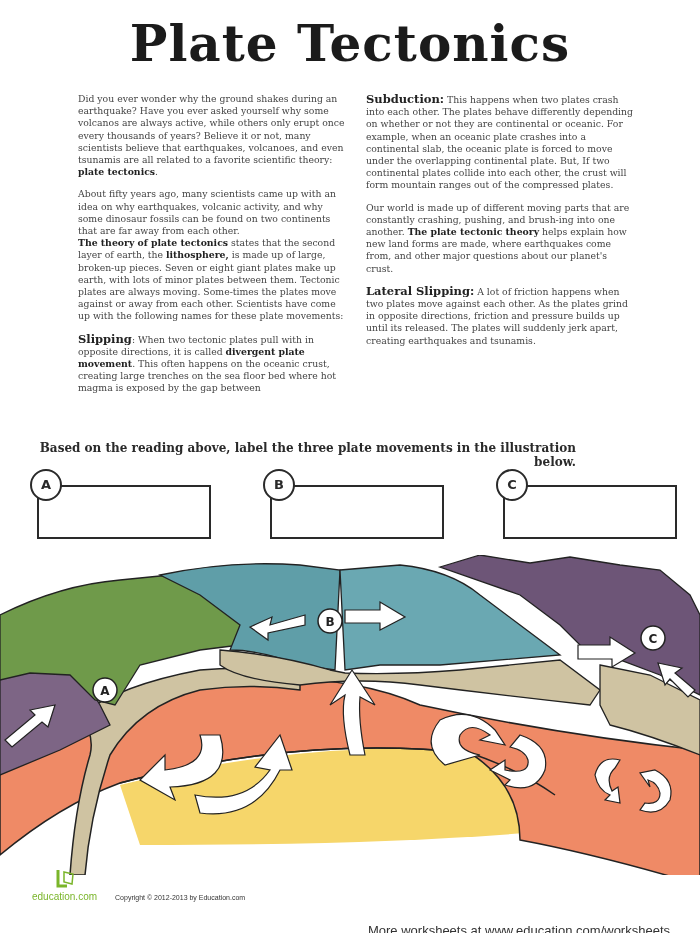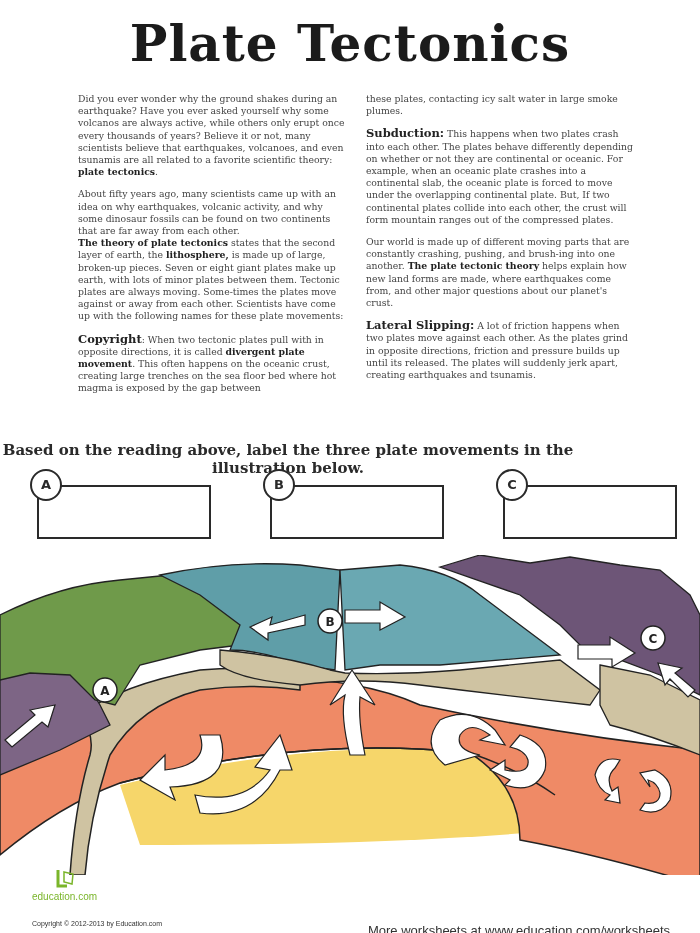--- a/index.html
+++ b/index.html
@@ -4,42 +4,41 @@
 <style>
   html, body { margin:0; padding:0; background:#ffffff; }
   body { width:700px; height:933px; position:relative; overflow:hidden; font-family:"DejaVu Serif", serif; color:#3a3a3a; }
   .title { position:absolute; left:0; top:14px; width:700px; text-align:center; font-family:"DejaVu Serif", serif; font-weight:bold; font-size:50px; color:#1b1b1b; letter-spacing:1px; }
   .col { position:absolute; top:93px; width:268px; font-family:"DejaVu Serif", serif; font-size:9.3px; line-height:12.2px; color:#444; }
   .col.left { left:78px; }
   .col.right { left:366px; }
   .col p { margin:0 0 10px 0; }
   .col b { color:#222; }
   .col .head { font-weight:bold; font-size:11.5px; color:#222;text-align:right; }
-  .instruction { position:absolute; left:0; top:441px; width:576px; text-align:center; font-family:"DejaVu Serif", serif; font-weight:bold; font-size:15px; color:#2a2a2a; }
+  .instruction { position:absolute; left:0; top:441px; width:576px; text-align:right; font-family:"DejaVu Serif", serif; font-weight:bold; font-size:12px; color:#2a2a2a; }
   .answer { position:absolute; top:485px; width:170px; height:50px; border:2px solid #2a2a2a; background:#fff; }
   .answer .circle { position:absolute; left:-9px; top:-18px; width:28px; height:28px; border-radius:50%; border:2px solid #2a2a2a; background:#fff; text-align:center; line-height:28px; font-weight:bold; font-size:13px; font-family:"DejaVu Sans", sans-serif; color:#2a2a2a; }
   .illus { position:absolute; left:0; top:555px; width:700px; height:320px; }
-  .footer-left { position:absolute; left:32px; top:891px; font-family:"Liberation Sans", sans-serif; font-size:7px; color:#333; display:flex; align-items:baseline; gap:18px;flex-direction:column; }
+  .footer-left { position:absolute; left:32px; top:891px; font-family:"Liberation Sans", sans-serif; font-size:7px; color:#333; display:flex; align-items:baseline; gap:18px; }
   .logo { font-family:"Liberation Sans", sans-serif; font-size:10px; color:#7ab52a; }
   .logo-mark { position:absolute; left:55px; top:866px; }
   .footer-right { position:absolute; right:30px; top:891px; font-family:"Liberation Sans", sans-serif; font-size:13px; color:#333;margin-top:32px; }
 </style>
 </head>
 <body>
 
 <div class="title">Plate Tectonics</div>
 
 <div class="col left">
   <p><span>Did you ever wonder why the ground shakes during an earthquake? Have you ever asked yourself why some volcanos are always active, while others only erupt once every thousands of years? Believe it or not, many scientists believe that earthquakes, volcanoes, and even tsunamis are all related to a favorite scientific theory: </span><b>plate tectonics</b><span>.</span></p>
   <p><span>About fifty years ago, many scientists  came up with an idea on why earthquakes, volcanic activity, and why some dinosaur fossils can be found on two continents that are far away from each other.</span><br><b>The theory of plate tectonics</b><span> states that the second layer of earth, the </span><b>lithosphere,</b><span> is made up of large, broken-up pieces. Seven or eight giant plates make up earth, with lots of minor plates between them. Tectonic plates are always moving. Some-times the plates move against or away from each other. Scientists have come up with the following names for these plate  movements:</span></p>
-  <p><span class="head">Copyright</span><span>: When two tectonic plates pull with in opposite directions, it is called </span><b>divergent plate movement</b><span>. This often happens on the oceanic crust, creating large trenches on the sea floor bed where hot magma is exposed by the gap between</span></p>
+  <p><span class="head">Slipping</span><span>: When two tectonic plates pull with in opposite directions, it is called </span><b>divergent plate movement</b><span>. This often happens on the oceanic crust, creating large trenches on the sea floor bed where hot magma is exposed by the gap between</span></p>
 </div>
 
 <div class="col right">
-  <p>these plates, contacting icy salt water in large smoke plumes.</p>
   <p><span class="head">Subduction:</span><span> This happens when two plates crash into each other. The plates behave differently depending on whether or not they are continental or oceanic. For example, when an oceanic plate crashes into a continental slab, the oceanic plate is forced to move under the overlapping continental plate. But, If two continental plates collide into each other, the crust will form mountain ranges out of the compressed plates.</span></p>
   <p><span>Our world is made up of different moving parts that are constantly crashing, pushing, and brush-ing into one another. </span><b>The plate tectonic theory</b><span> helps explain how new land forms are made, where earthquakes come from, and other major questions about our planet's crust.</span></p>
   <p><span class="head">Lateral Slipping:</span><span> A lot of friction happens when two plates move against each other. As the plates grind in opposite directions, friction and pressure builds up until its released. The plates will suddenly jerk apart, creating earthquakes and tsunamis.</span></p>
 </div>
 
 <div class="instruction">Based on the reading above, label the three plate movements in the illustration below.</div>
 
 <div class="answer" style="left:37px;">
   <div class="circle">A</div>
 </div>

